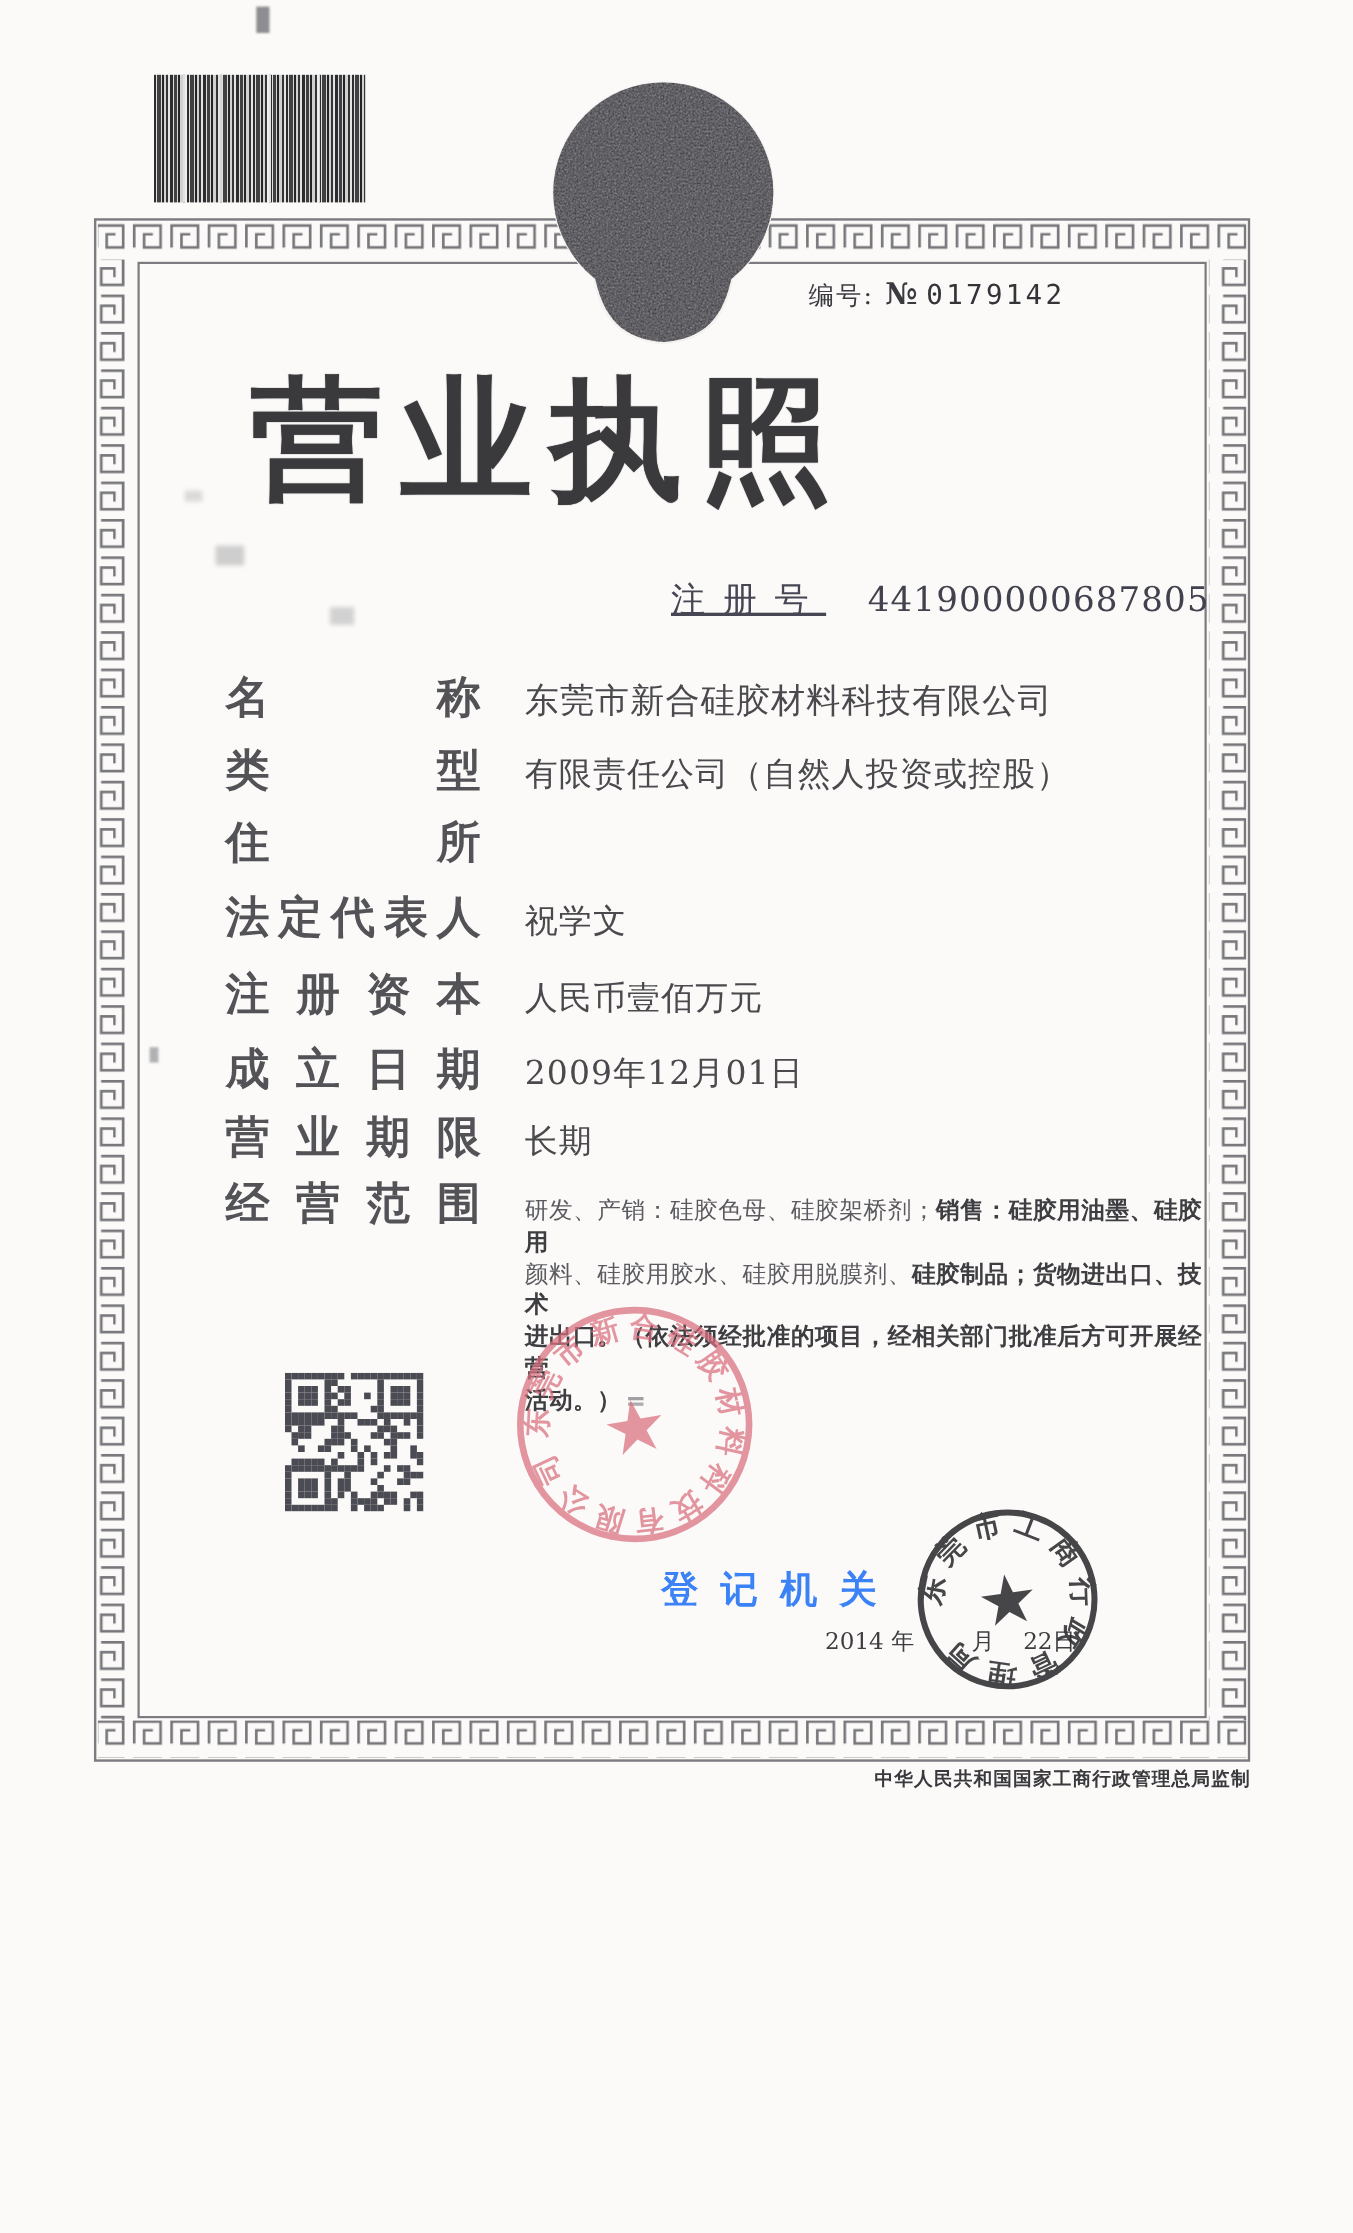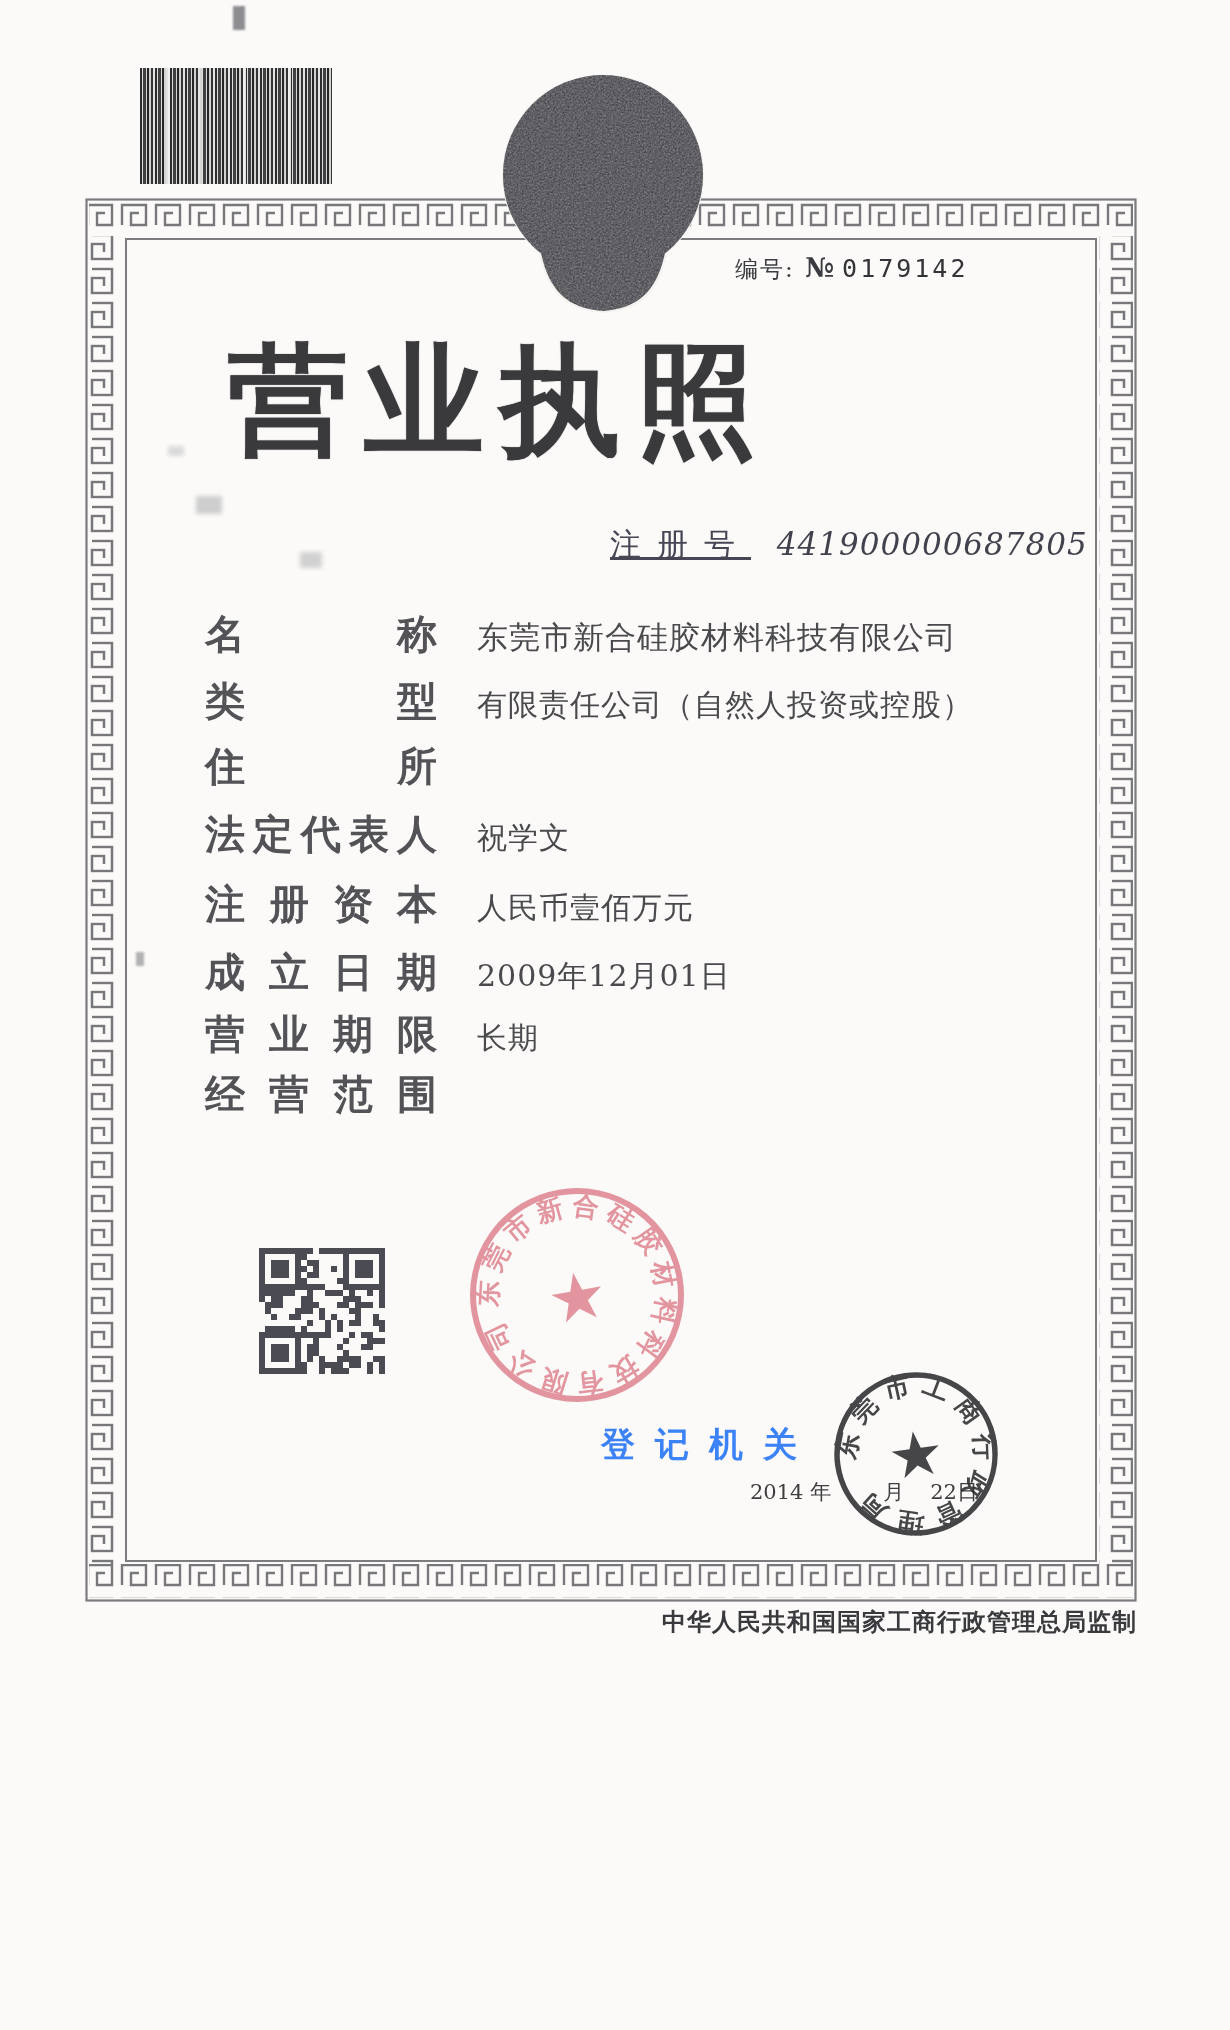--- a/index.html
+++ b/index.html
@@ -42,21 +42,21 @@
     position:absolute;left:228px;top:336px;width:528px;height:140px;
     display:flex;justify-content:space-between;align-items:flex-start;
     font-family:"DejaVu Sans",sans-serif;font-weight:900;font-size:120px;line-height:1.08;
     color:#3a3a3d;text-shadow:0 0 1px #55555a;
   }
 
   
   .reg-line{position:absolute;left:610px;top:524px;white-space:nowrap;
     font-size:31px;color:#464655;}
   .reg-line .reg-label{letter-spacing:16px;text-decoration:underline;}
-  .reg-line .reg-num{margin-left:16px;letter-spacing:1px;color:#42424e;font-style:italic;}
+  .reg-line .reg-num{margin-left:28px;letter-spacing:1px;color:#42424e;}
 
   
   .field-row{position:absolute;left:205px;display:flex;align-items:baseline;}
   .f-label{
     width:232px;flex:0 0 232px;display:flex;justify-content:space-between;
     font-size:40px;font-weight:600;color:#525257;line-height:1.1;
   }
   .f-value{margin-left:40px;font-size:30px;letter-spacing:1px;color:#4a4a4e;white-space:nowrap;}
   .scope-value{margin-left:40px;width:632px;white-space:normal;}
   .scope-line{font-size:21.5px;line-height:1.34;letter-spacing:.5px;}
@@ -80,21 +80,21 @@
   .registrar-label{position:absolute;left:601px;top:1422px;font-size:34px;font-weight:600;
     letter-spacing:20px;color:#3b82f6;white-space:nowrap;}
   .issue-date{position:absolute;left:750px;top:1478px;font-size:21px;color:#3e3e40;white-space:nowrap;}
   .issue-date .gap-m{display:inline-block;width:52px;}
   .issue-date .gap-s{display:inline-block;width:26px;}
 
   
   .footer-left{position:absolute;left:85px;top:1610px;font-family:"DejaVu Sans Mono",monospace;
     font-size:20px;letter-spacing:.5px;color:#4c4c50;}
   .footer-right{position:absolute;left:540px;top:1606px;width:597px;text-align:right;
-    font-size:24px;font-weight:700;color:#3a3a3e;letter-spacing:1px;}
+    font-size:17px;font-weight:700;color:#3a3a3e;letter-spacing:1px;}
 
   
   .smudge{position:absolute;background:#6a6a70;filter:blur(2px);}
   .smudge-a{left:233px;top:6px;width:12px;height:24px;opacity:.75;filter:blur(1px);}
   .smudge-b{left:196px;top:496px;width:26px;height:18px;opacity:.30;}
   .smudge-c{left:300px;top:552px;width:22px;height:16px;opacity:.28;}
   .smudge-d{left:168px;top:446px;width:16px;height:10px;opacity:.22;}
   .smudge-e{left:136px;top:952px;width:8px;height:14px;opacity:.5;filter:blur(1px);}
 </style>
 </head>
@@ -221,20 +221,26 @@
         <span data-name="char">限</span>
       </div>
     <div class="f-value" data-name="field-term-value">长期</div>
   </div>
   <div class="field-row" style="top:1072px" data-name="field-row-scope">
     <div class="f-label js-split" data-name="field-scope-label">
         <span data-name="char">经</span>
         <span data-name="char">营</span>
         <span data-name="char">范</span>
         <span data-name="char">围</span>
+      </div>
+    <div class="f-value scope-value" id="scope-lines" data-name="field-scope-value">
+        <div class="scope-line" data-name="business-scope-line"><span class="seg-n" data-name="business-scope-segment">研发、产销：硅胶色母、硅胶架桥剂；</span><span class="seg-b" data-name="business-scope-segment">销售：硅胶用油墨、硅胶用</span></div>
+        <div class="scope-line" data-name="business-scope-line"><span class="seg-n" data-name="business-scope-segment">颜料、硅胶用胶水、硅胶用脱膜剂、</span><span class="seg-b" data-name="business-scope-segment">硅胶制品；货物进出口、技术</span></div>
+        <div class="scope-line" data-name="business-scope-line"><span class="seg-b" data-name="business-scope-segment">进出口。（依法须经批准的项目，经相关部门批准后方可开展经营</span></div>
+        <div class="scope-line" data-name="business-scope-line"><span class="seg-b" data-name="business-scope-segment">活动。）</span><span class="scope-smudge" data-name="scan-smudge"></span></div>
       </div>
   </div>
 
   <div class="qr" id="qr-box" data-name="qr-code"><svg width="126" height="126" viewBox="0 0 126 126">
         <rect x="0" y="0" width="6" height="6" fill="#4b4b53"></rect>
         <rect x="6" y="0" width="6" height="6" fill="#4b4b53"></rect>
         <rect x="12" y="0" width="6" height="6" fill="#4b4b53"></rect>
         <rect x="18" y="0" width="6" height="6" fill="#4b4b53"></rect>
         <rect x="24" y="0" width="6" height="6" fill="#4b4b53"></rect>
         <rect x="30" y="0" width="6" height="6" fill="#4b4b53"></rect>

